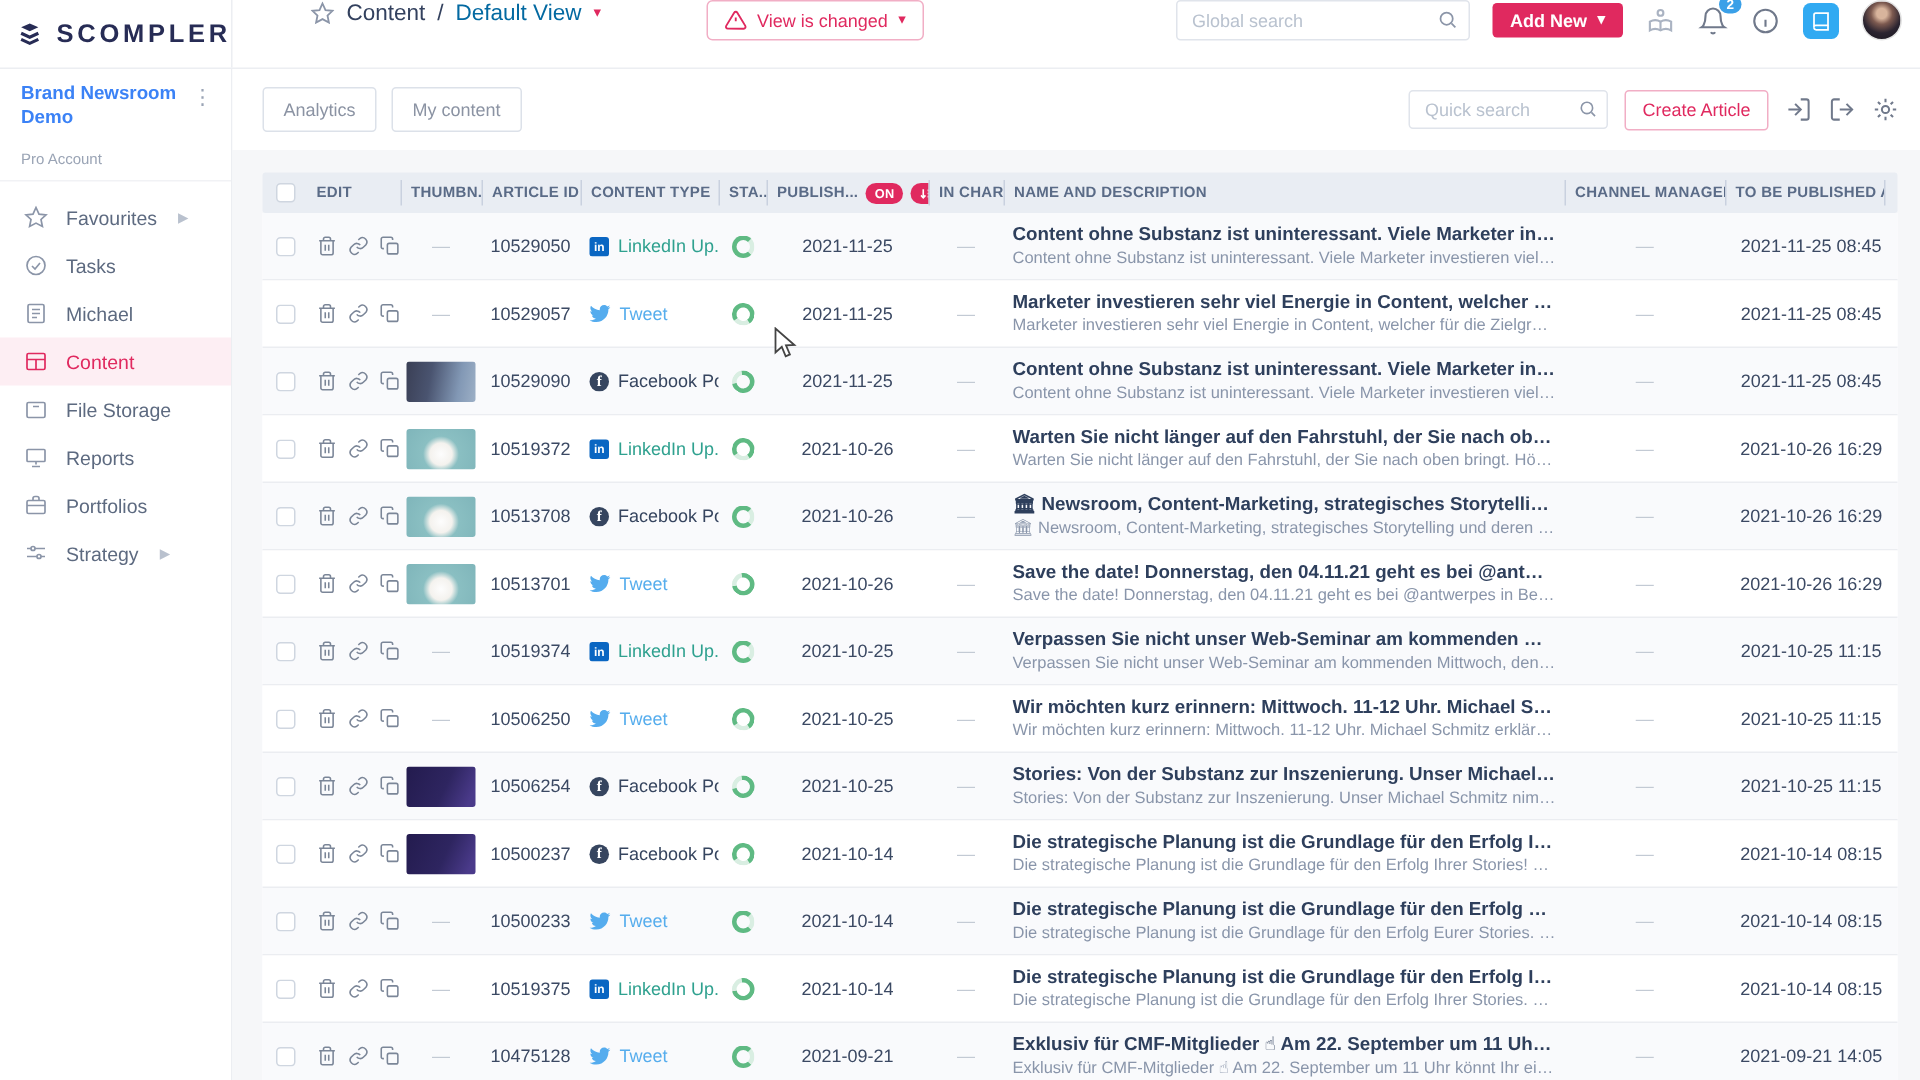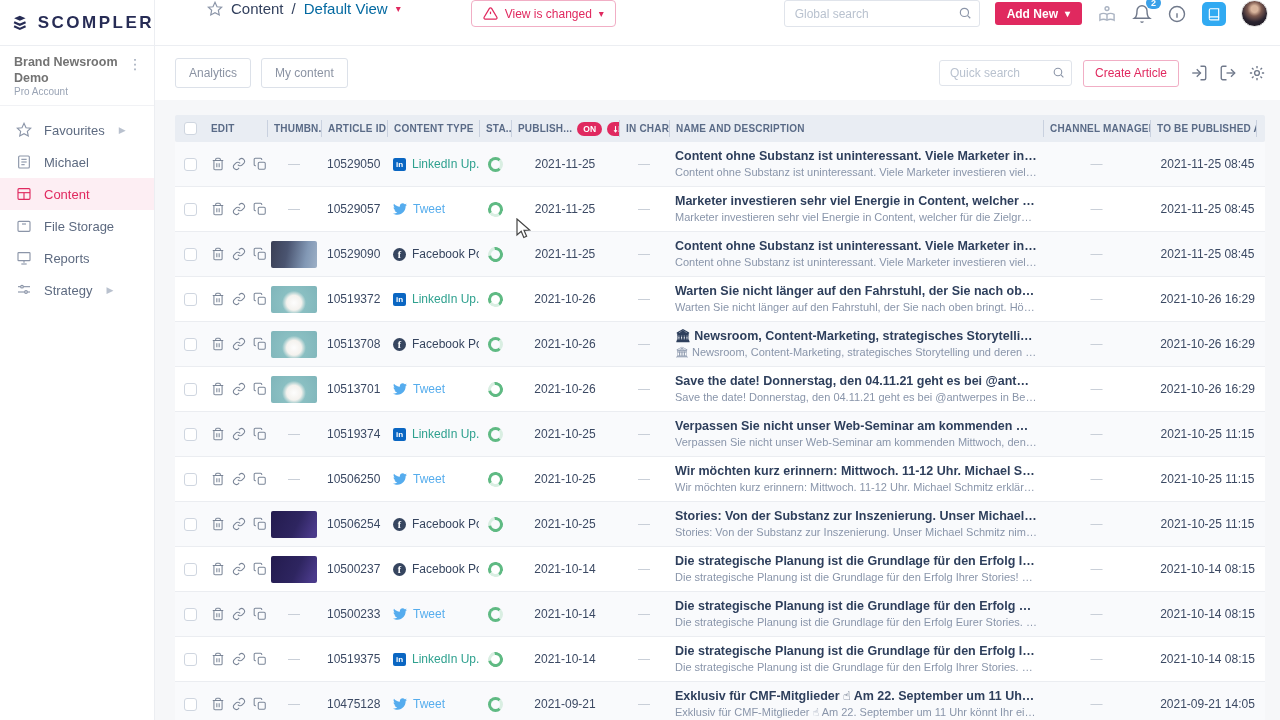--- a/index.html
+++ b/index.html
@@ -22,22 +22,22 @@
   .btn-addnew { background:#e0295f; color:#fff; border:none; border-radius:3px; height:23px; padding:0 12px; font-size:12px; font-weight:600; display:flex; align-items:center; gap:7px; cursor:pointer; }
   .icon-btn { background:none; border:none; cursor:pointer; position:relative; display:flex; align-items:center; }
   .badge { position:absolute; top:-7px; right:-9px; background:#3aa0e8; color:#fff; font-size:9px; font-weight:700; border-radius:8px; padding:1px 5px; }
   .app-icon { width:24px; height:24px; border-radius:5px; background:#31aaf2; display:flex; align-items:center; justify-content:center; }
   .avatar { width:27px; height:27px; border-radius:50%; background:radial-gradient(circle at 50% 32%, #d8b49c 16%, #7d5a50 34%, #2b2430 62%, #17141c); border:1px solid #e3e3e3; cursor:pointer; }
 
   
   .body-wrap { display:flex; height:674px; }
   .sidebar { width:155px; flex:0 0 auto; border-right:1px solid #eceef2; background:#fff; }
   .sb-brand { padding:9px 8px 8px 14px; border-bottom:1px solid #f1f2f5; display:flex; align-items:flex-start; }
-  .sb-brand-name { font-size:12.5px; font-weight:700; color:#737373; line-height:1.25; }
-  .sb-brand-plan { font-size:10px; color:#9aa4b5; margin-top:0; }
+  .sb-brand-name { font-size:12.5px; font-weight:700; color:#3b82f6; line-height:1.25; }
+  .sb-brand-plan { font-size:10px; color:#9aa4b5; margin-top:15px; }
   .kebab { margin-left:auto; color:#9aa4b5; font-size:14px; background:none; border:none; cursor:pointer; line-height:1; padding:2px 4px; }
   .nav { padding-top:8px; }
   .nav-item { display:flex; align-items:center; gap:12px; height:32px; padding:0 10px 0 16px; font-size:13px; color:#5d6a80; cursor:pointer; }
   .nav-item svg { stroke:#8b95a8; flex:0 0 auto; }
   .nav-item.st-active { background:#fdeef3; color:#e0295f; }
   .nav-item.st-active svg { stroke:#e0295f; }
   .nav-chev { margin-left:2px; color:#b9c1ce; font-size:9px; }
 
   .main { flex:1; background:#f6f7f9; min-width:0; }
   .toolbar { height:54px; background:#fff; display:flex; align-items:center; padding:0 14px 0 20px; }
@@ -177,20 +177,27 @@
     <nav class="nav">
       <div class="nav-item st-normal">
         <svg width="16" height="16" viewBox="0 0 24 24" fill="none" stroke-width="1.7">
             <polygon points="12 2 15 8.6 22 9.3 17 14 18.4 21 12 17.6 5.6 21 7 14 2 9.3 9 8.6"></polygon>
           </svg>
         <span>Favourites</span>
         <span class="nav-chev">▶</span>
       </div>
       <div class="nav-item st-normal">
         <svg width="16" height="16" viewBox="0 0 24 24" fill="none" stroke-width="1.7">
+            <circle cx="12" cy="12" r="9"></circle>
+            <polyline points="8 12.5 11 15.5 16 9.5"></polyline>
+          </svg>
+        <span>Tasks</span>
+      </div>
+      <div class="nav-item st-normal">
+        <svg width="16" height="16" viewBox="0 0 24 24" fill="none" stroke-width="1.7">
             <rect x="4" y="3" width="16" height="18" rx="1.5"></rect>
             <line x1="8" y1="8" x2="16" y2="8"></line>
             <line x1="8" y1="12" x2="16" y2="12"></line>
             <line x1="8" y1="16" x2="13" y2="16"></line>
           </svg>
         <span>Michael</span>
       </div>
       <div class="nav-item st-active">
         <svg width="16" height="16" viewBox="0 0 24 24" fill="none" stroke-width="1.7">
             <rect x="3" y="4" width="18" height="16" rx="1.5"></rect>
@@ -206,20 +213,28 @@
           </svg>
         <span>File Storage</span>
       </div>
       <div class="nav-item st-normal">
         <svg width="16" height="16" viewBox="0 0 24 24" fill="none" stroke-width="1.7">
             <rect x="3" y="4" width="18" height="12" rx="1"></rect>
             <line x1="12" y1="16" x2="12" y2="19"></line>
             <line x1="8" y1="21" x2="16" y2="21"></line>
           </svg>
         <span>Reports</span>
+      </div>
+      <div class="nav-item st-normal">
+        <svg width="16" height="16" viewBox="0 0 24 24" fill="none" stroke-width="1.7">
+            <rect x="3" y="7" width="18" height="13" rx="1.5"></rect>
+            <path d="M9 7V5a2 2 0 0 1 2-2h2a2 2 0 0 1 2 2v2"></path>
+            <line x1="3" y1="12" x2="21" y2="12"></line>
+          </svg>
+        <span>Portfolios</span>
       </div>
       <div class="nav-item st-normal">
         <svg width="16" height="16" viewBox="0 0 24 24" fill="none" stroke-width="1.7">
             <line x1="3" y1="7" x2="21" y2="7"></line>
             <line x1="3" y1="15" x2="21" y2="15"></line>
             <circle cx="9" cy="7" r="2" fill="#fff"></circle>
             <circle cx="15" cy="15" r="2" fill="#fff"></circle>
           </svg>
         <span>Strategy</span>
         <span class="nav-chev">▶</span>

